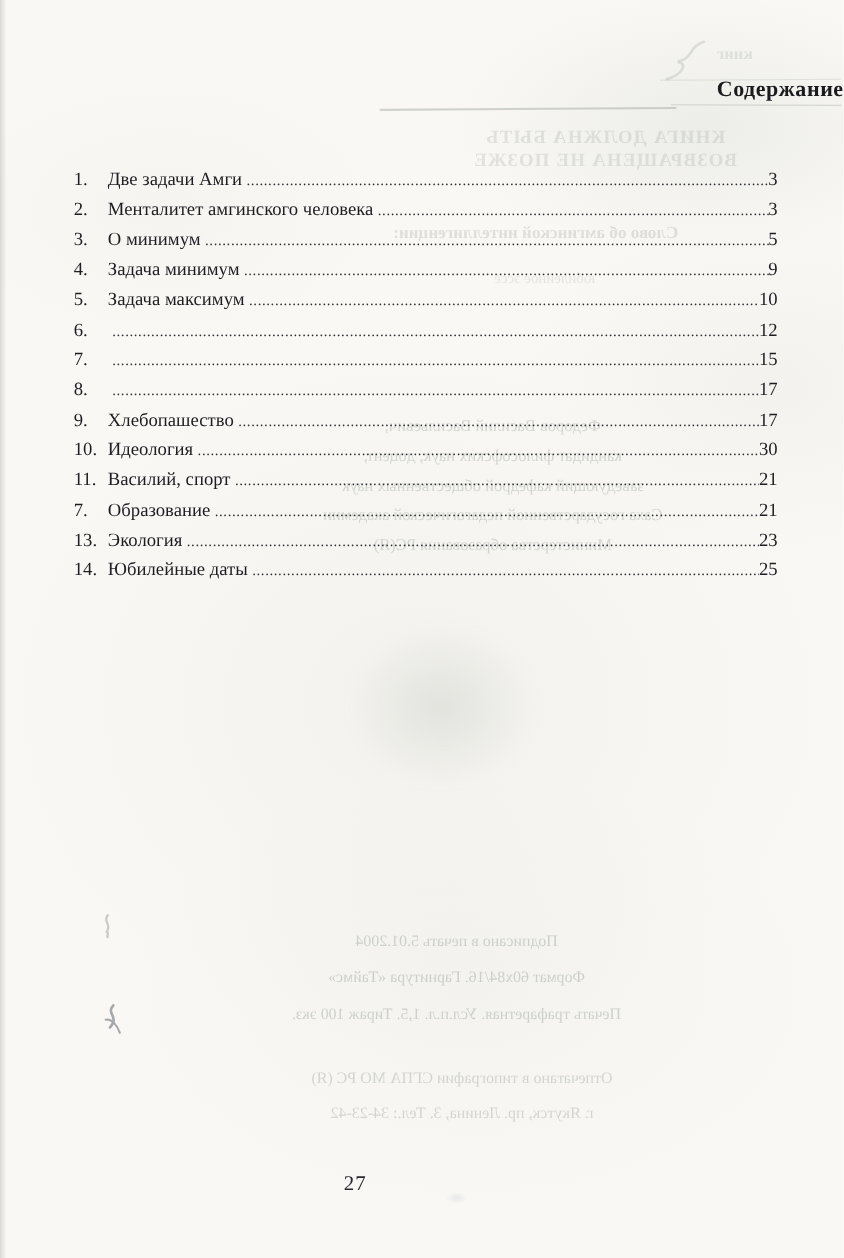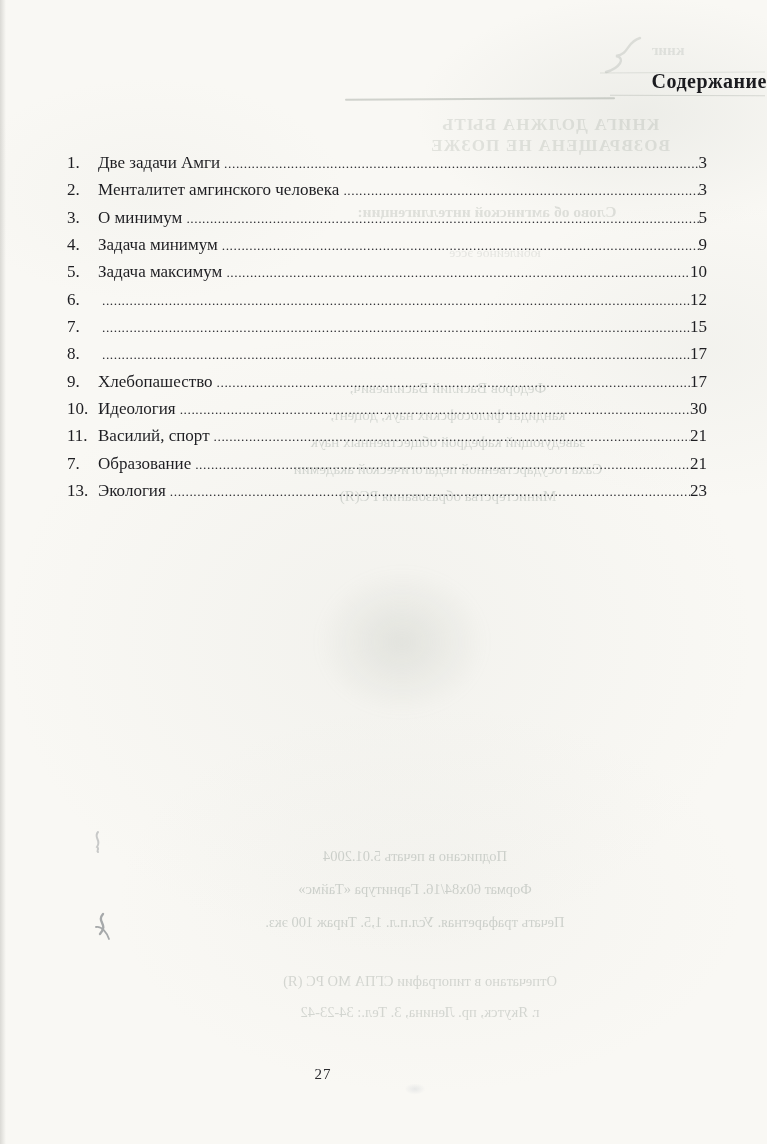--- a/index.html
+++ b/index.html
@@ -23,21 +23,21 @@
   .toc{position:absolute;top:149px;left:67px;width:640px;color:#1e1e22;}
   .toc-row{display:flex;align-items:baseline;height:27.35px;line-height:27.35px;
     font-size:17px;white-space:nowrap;}
   .toc-num{flex:0 0 31px;}
   .toc-label{flex:0 0 auto;}
   .toc-dots{flex:1 1 auto;overflow:hidden;white-space:nowrap;margin:0 0 0 4px;
     font-size:13.5px;letter-spacing:0.55px;color:#2d2d31;}
   .toc-dots::before{content:"..........................................................................................................................................................................................................................................................";}
   .toc-page{flex:0 0 auto;}
   .folio{position:absolute;top:1066px;left:0;width:646px;text-align:center;
-    font-size:15px;color:#2a2a2e;letter-spacing:1px;}
+    font-size:19px;color:#2a2a2e;letter-spacing:1px;}
 
   
   .bleed{position:absolute;transform:scaleX(-1);text-align:center;
     filter:blur(0.6px);pointer-events:none;}
   .bleed div{white-space:nowrap;}
   .b-topnote{top:42px;left:593px;width:150px;font-size:15px;font-weight:bold;
     color:rgba(104,116,108,0.15);}
   .b-stamp{top:114px;left:345px;width:410px;font-size:17px;font-weight:bold;
     letter-spacing:1.2px;line-height:21px;color:rgba(104,116,108,0.16);}
   .b-subtitle{top:203px;left:287px;width:400px;font-size:15.5px;font-weight:bold;
@@ -195,16 +195,22 @@
         <span class="toc-label">Образование</span>
         <span class="toc-dots"></span>
         <span class="toc-page">21</span>
     </div>
     <div class="toc-row">
       <span class="toc-num">13.</span>
         <span class="toc-label">Экология</span>
         <span class="toc-dots"></span>
         <span class="toc-page">23</span>
     </div>
+    <div class="toc-row">
+      <span class="toc-num">14.</span>
+        <span class="toc-label">Юбилейные даты</span>
+        <span class="toc-dots"></span>
+        <span class="toc-page">25</span>
+    </div>
   </div>
 
   <div class="folio">27</div>
 </div>
 
 </body></html>

